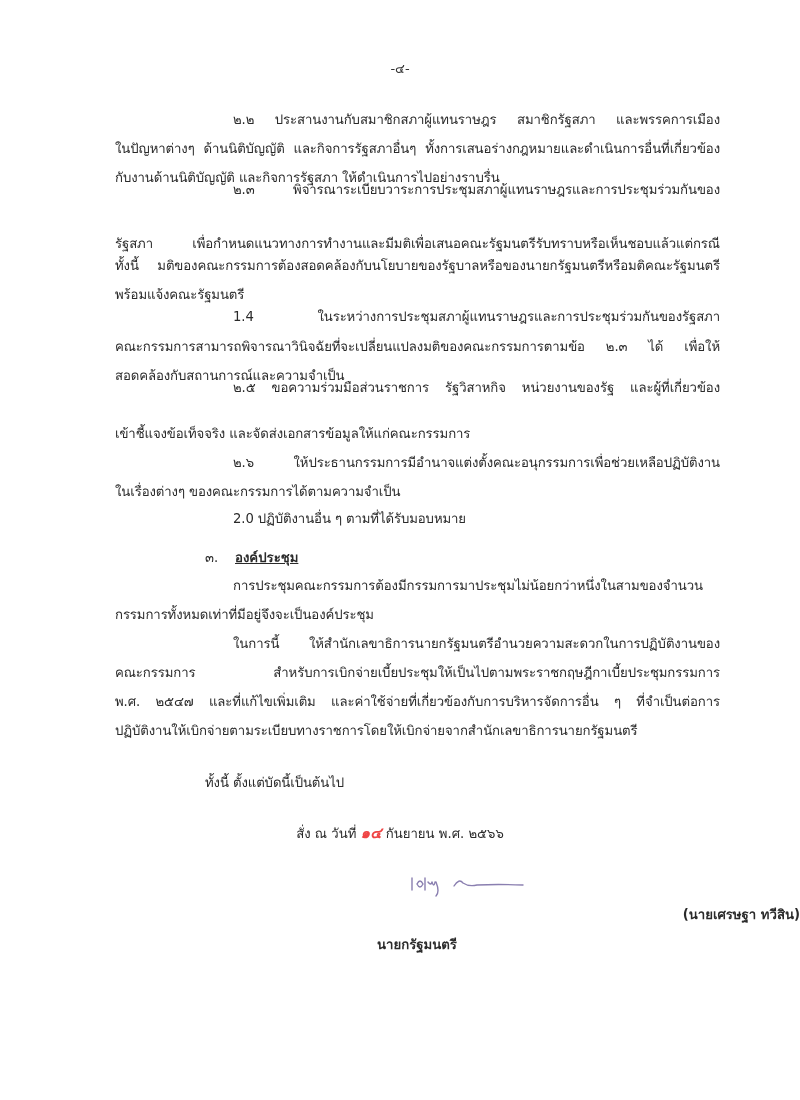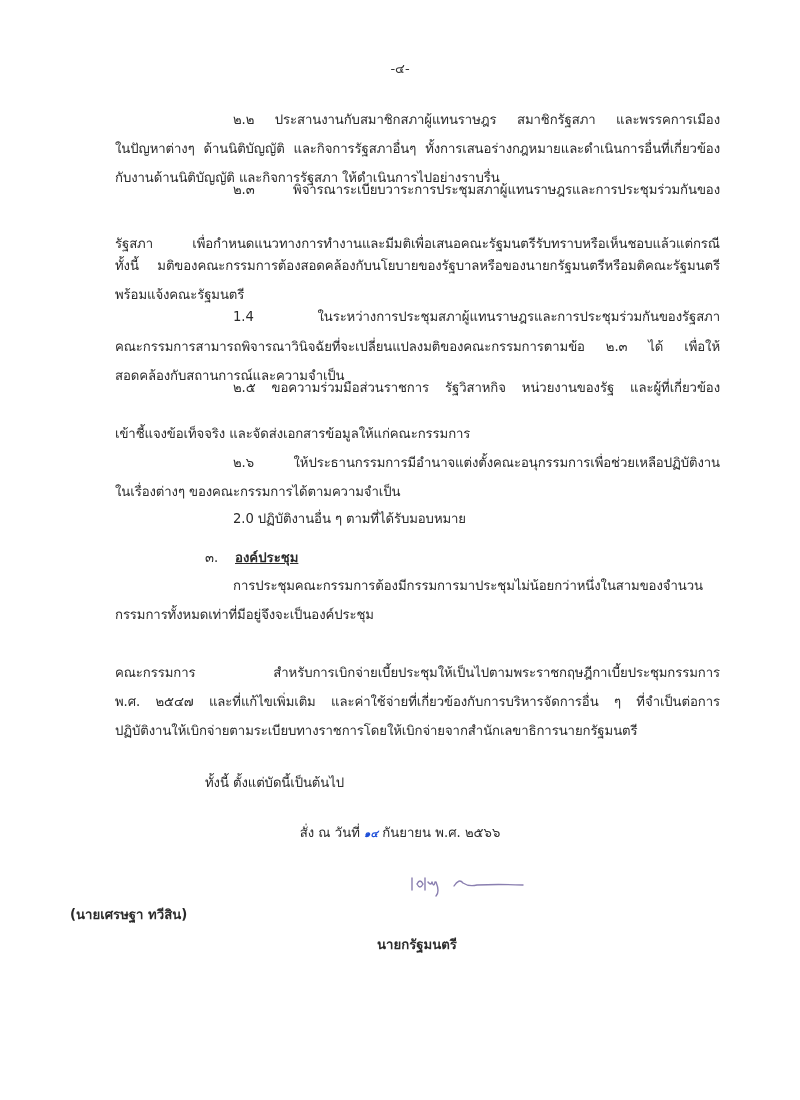--- a/index.html
+++ b/index.html
@@ -16,25 +16,25 @@
   .line {
     position: absolute; left: 115px; width: 605px;
     font-size: 13.2px; line-height: 20px; white-space: nowrap; overflow: visible;
     letter-spacing: -0.1px;
   }
   .indent { left: 233px; width: 487px; }
   .justify { text-align: justify; text-align-last: justify; }
   .sec-num { position: absolute; left: 205px; font-size: 13.2px; line-height: 20px; }
   .sec-title { position: absolute; left: 235px; font-size: 13.2px; line-height: 20px; text-decoration: underline; font-weight: bold; text-align: center; }
   .center-line { position: absolute; left: 0; width: 800px; text-align: center; font-size: 13.2px; line-height: 20px; }
-  .blue-ink { color: #1d4ed8; font-weight: bold; font-style: italic; font-size: 10px; }
+  .blue-ink { color: #ef4444; font-weight: bold; font-style: italic; font-size: 15px; }
   .signature {
     position: absolute; left: 408px; top: 870px; width: 120px; height: 30px;
   }
-  .signer-name { position: absolute; left: 0; width: 800px; text-align: left; top: 904px; font-size: 13.2px; font-weight: bold; padding-left: 70px; box-sizing: border-box; }
+  .signer-name { position: absolute; left: 0; width: 800px; text-align: right; top: 904px; font-size: 13.2px; font-weight: bold; padding-left: 70px; box-sizing: border-box; }
   .signer-title { position: absolute; left: 0; width: 800px; text-align: center; top: 934px; font-size: 13.2px; font-weight: bold; padding-left: 34px; box-sizing: border-box; }
 </style>
 </head>
 <body>
 
 <div class="page">
 
   <div class="page-number">-๔-</div>
 
   <div class="line indent justify" style="top:110px">๒.๒ ประสานงานกับสมาชิกสภาผู้แทนราษฎร สมาชิกรัฐสภา และพรรคการเมือง</div>
@@ -57,20 +57,21 @@
   <div class="line" style="top:482px">ในเรื่องต่างๆ ของคณะกรรมการได้ตามความจำเป็น</div>
 
   <div class="line indent" style="top:509px">2.0  ปฏิบัติงานอื่น ๆ ตามที่ได้รับมอบหมาย</div>
 
   <div class="sec-num" style="top:548px">๓.</div>
   <div class="sec-title" style="top:548px">องค์ประชุม</div>
 
   <div class="line indent justify" style="top:576px">การประชุมคณะกรรมการต้องมีกรรมการมาประชุมไม่น้อยกว่าหนึ่งในสามของจำนวน</div>
   <div class="line" style="top:605px">กรรมการทั้งหมดเท่าที่มีอยู่จึงจะเป็นองค์ประชุม</div>
 
+  <div class="line indent justify" style="top:634px">ในการนี้ ให้สำนักเลขาธิการนายกรัฐมนตรีอำนวยความสะดวกในการปฏิบัติงานของ</div>
   <div class="line justify" style="top:663px">คณะกรรมการ สำหรับการเบิกจ่ายเบี้ยประชุมให้เป็นไปตามพระราชกฤษฎีกาเบี้ยประชุมกรรมการ</div>
   <div class="line justify" style="top:692px">พ.ศ. ๒๕๔๗ และที่แก้ไขเพิ่มเติม และค่าใช้จ่ายที่เกี่ยวข้องกับการบริหารจัดการอื่น ๆ ที่จำเป็นต่อการ</div>
   <div class="line" style="top:721px">ปฏิบัติงานให้เบิกจ่ายตามระเบียบทางราชการโดยให้เบิกจ่ายจากสำนักเลขาธิการนายกรัฐมนตรี</div>
 
   <div class="line" style="left:205px; top:773px">ทั้งนี้  ตั้งแต่บัดนี้เป็นต้นไป</div>
 
   <div class="center-line" style="top:823px">
     <span>สั่ง  ณ  วันที่</span>
     <span class="blue-ink">๑๔</span>
     <span>กันยายน  พ.ศ.  ๒๕๖๖</span>

